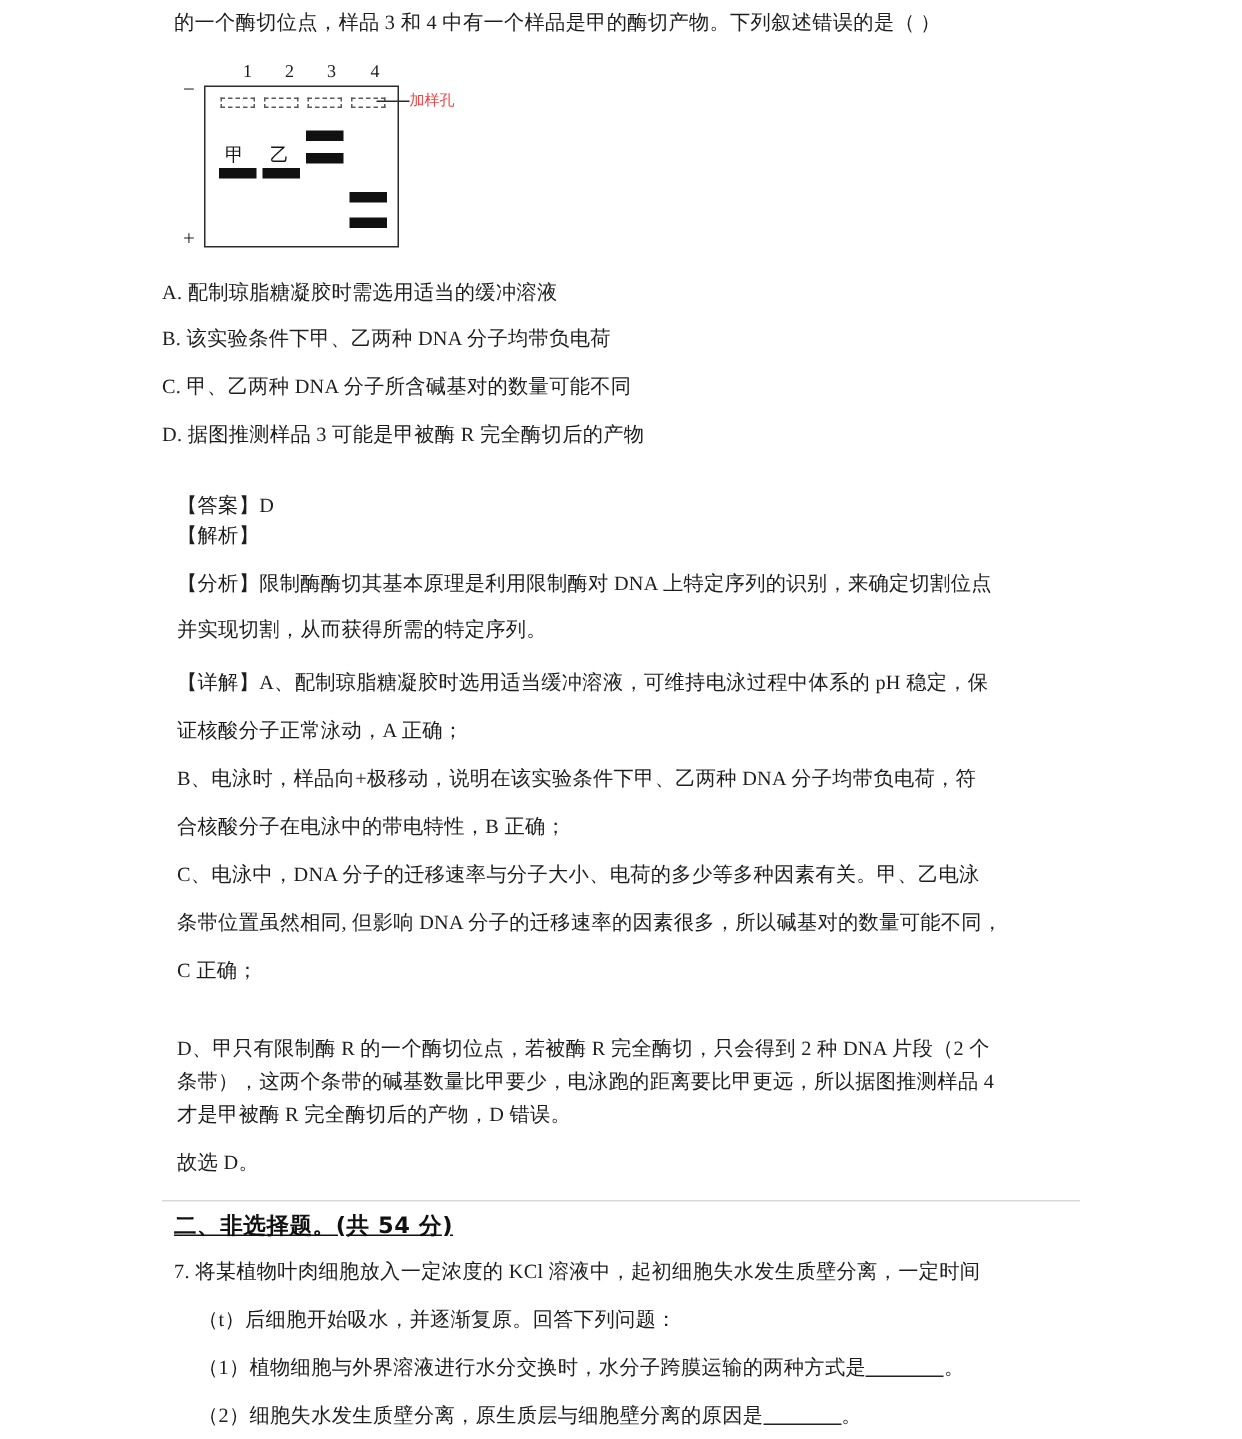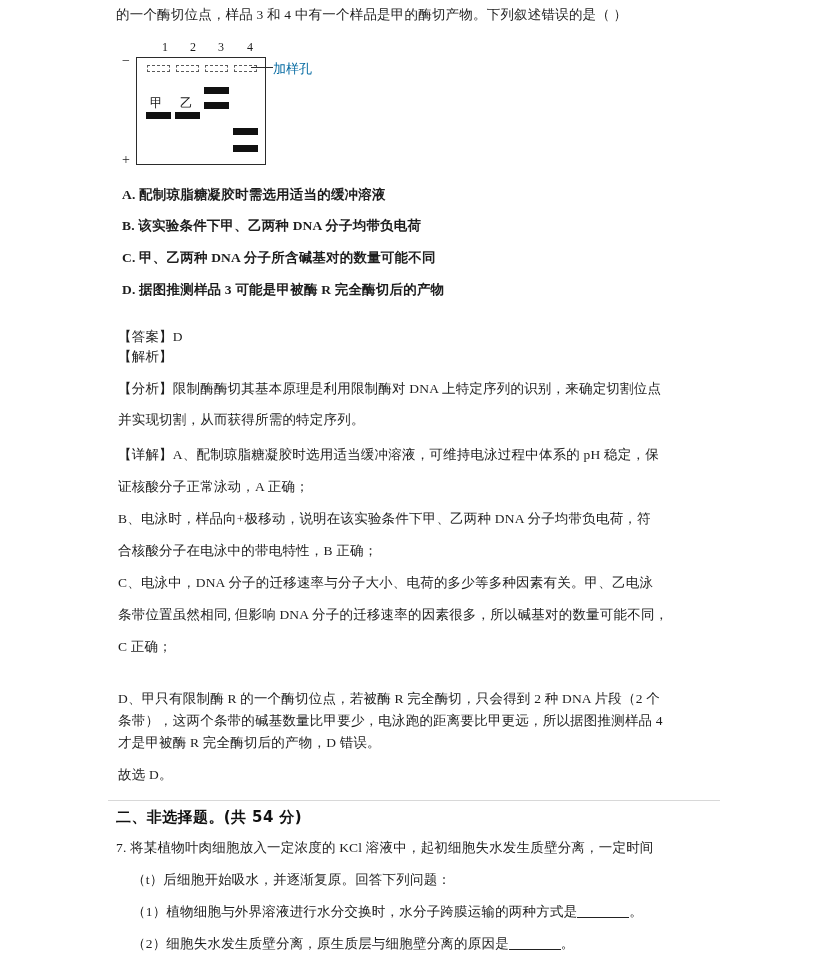--- a/index.html
+++ b/index.html
@@ -25,34 +25,35 @@
   }
   .line {
     position: absolute;
     font-size: 13.5px;
     line-height: 1.0;
     letter-spacing: 0.2px;
     white-space: nowrap;
     color: #1d1d1d;
   }
   .stem  { left: 116px; }
-  .opt   { left: 122px; font-weight: bold; }
+  .opt   { left: 108px; }
   .para  { left: 118px; }
   .indent{ left: 132px; }
 
   
   .section-heading {
     position: absolute;
     left: 116px;
     font-size: 15px;
     font-weight: bold;
     font-family: "DejaVu Sans", "Liberation Sans", sans-serif;
     letter-spacing: 0.4px;
     white-space: nowrap;
     color: #111;
+    text-decoration: underline;
   }
   .divider {
     position: absolute;
     left: 108px;
     width: 612px;
     height: 1px;
     background: #d8d8d8;
   }
 
   
@@ -109,23 +110,23 @@
     color: #222;
     line-height: 1;
   }
   .leader {
     position: absolute;
     height: 1.2px;
     background: #2b2b2b;
   }
   .leader-label {
     position: absolute;
-    font-size: 13px;
-    white-space: nowrap;
-    color: #0369a1;
+    font-size: 10px;
+    white-space: nowrap;
+    color: #ef4444;
   }
 
   .blank-u {
     display: inline-block;
     border-bottom: 1px solid #222;
     width: 52px;
     vertical-align: -2px;
   }
 </style>
 </head>

